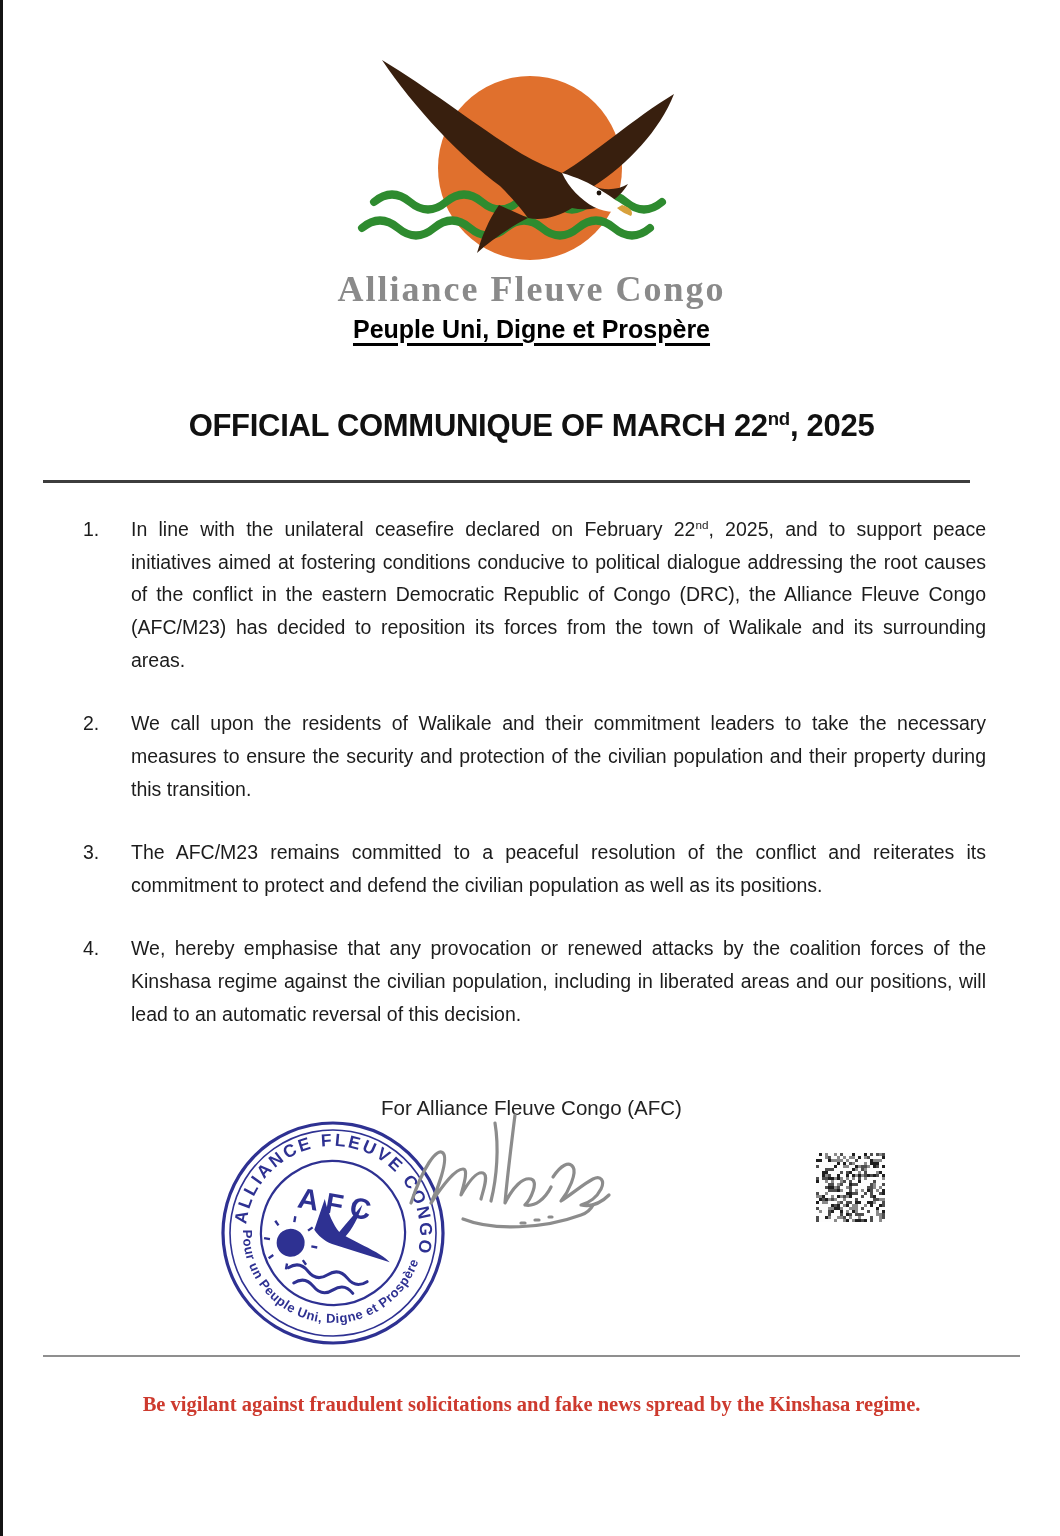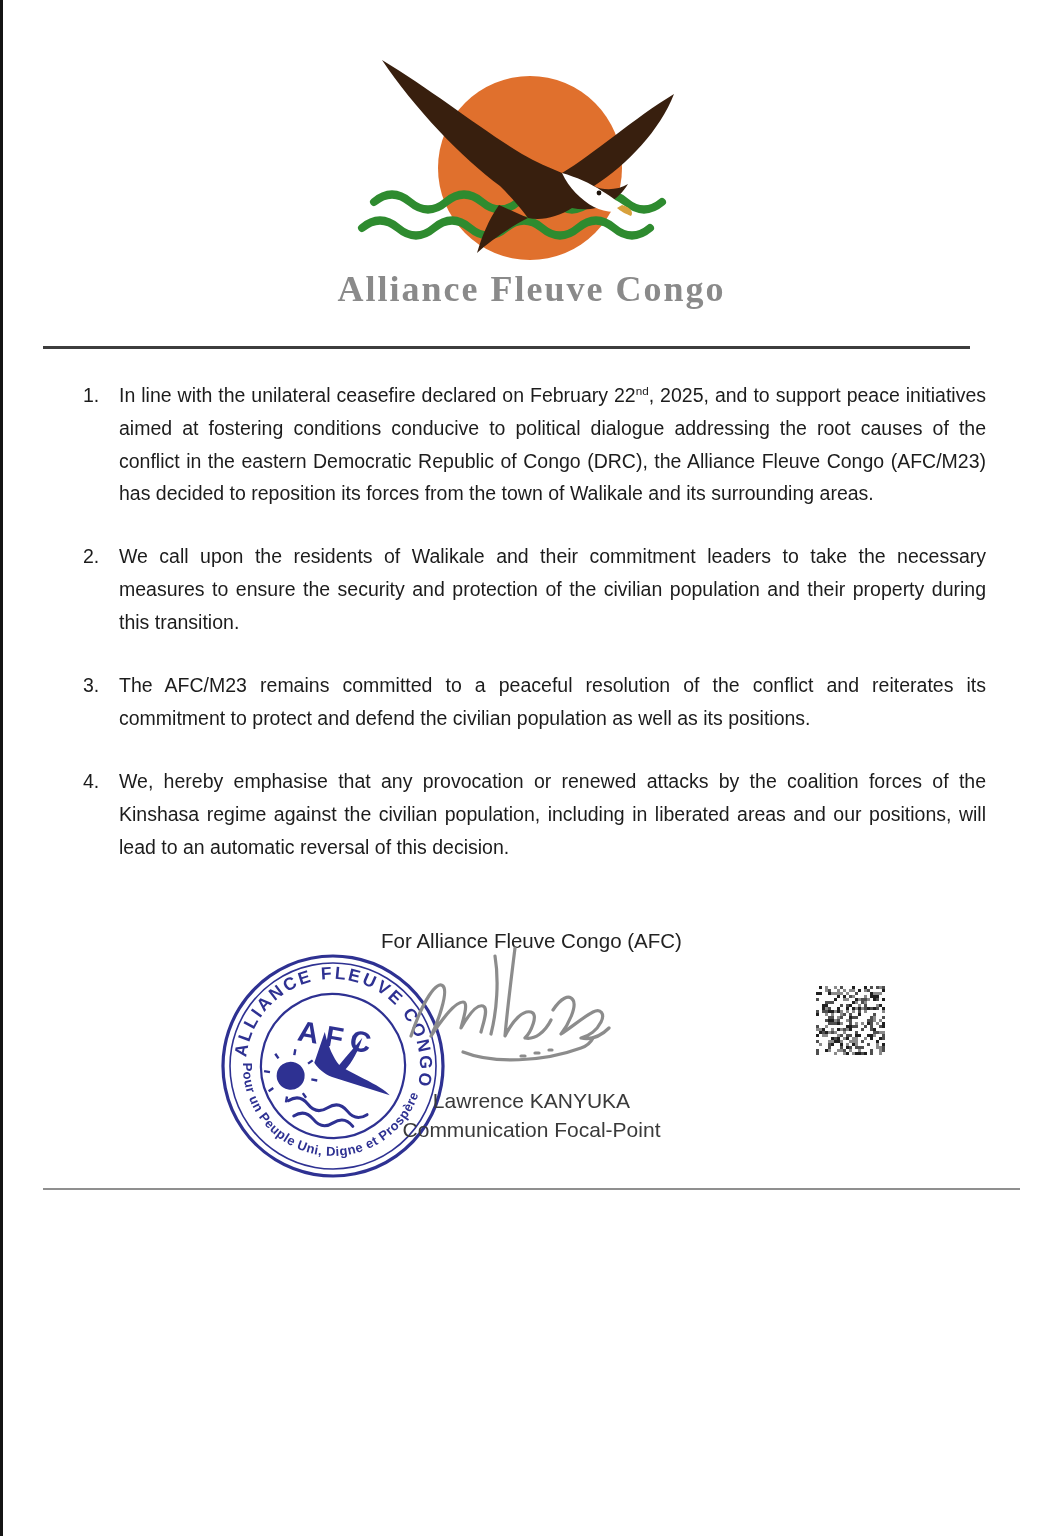--- a/index.html
+++ b/index.html
@@ -24,21 +24,21 @@
     text-align:center;font-size:31px;font-weight:bold;color:#111;
     margin:64px 40px 0 40px;letter-spacing:-0.3px;line-height:1.15;
   }
   .title sup,.sup{font-size:0.6em;vertical-align:super;font-weight:inherit;}
   .rule{height:3px;background:#3d3d3d;margin:36px 90px 0 40px;}
   
   .intro{margin:44px 74px 0 38px;font-size:19.5px;line-height:1.5;}
   .list{margin:30px 74px 0 38px;}
   .item{display:flex;margin-top:30px;}
   .item .num{flex:0 0 36px;margin-left:42px;font-size:19.5px;line-height:1.69;}
-  .item .text{flex:1;text-align:justify;font-size:19.5px;line-height:1.69;}
+  .item .text{flex:1;text-align:justify;font-size:19.5px;line-height:1.69;margin-left:12px;}
   
   .signoff{margin-top:62px;text-align:center;font-size:20.5px;line-height:1.45;color:#222;}
   .sig-zone{position:relative;height:222px;margin-top:2px;}
   .stamp-svg{position:absolute;left:210px;top:-12px;width:240px;height:240px;}
   .signature-svg{position:absolute;left:400px;top:-18px;width:220px;height:140px;}
   .name-block{position:absolute;left:0;right:0;top:128px;text-align:center;
     font-size:21px;line-height:1.4;color:#3a3a3a;}
   .qr{position:absolute;left:813px;top:28px;width:69px;height:69px;background:#fdfdfd;}
   
   .footer-rule{height:2px;background:#8f8f8f;margin:8px 40px 0 40px;}
@@ -64,22 +64,24 @@
       </g>
       <g>
         <path d="M60,4 C110,34 160,74 200,98 C214,106 228,112 240,117 C272,98 312,62 352,38 C338,74 306,108 272,130 C282,135 296,134 306,128 C294,148 272,157 250,152 C236,161 220,165 206,162 C198,151 188,140 178,130 C140,102 92,52 60,4 Z" fill="#381f0e"></path>
         <path d="M206,162 C188,171 168,185 155,197 C160,180 167,163 177,149 Z" fill="#381f0e"></path>
         <path d="M240,117 C254,121 268,127 280,135 C290,141 298,147 303,153 C295,158 282,156 272,151 C259,144 247,132 240,117 Z" fill="#ffffff"></path>
         <path d="M300,149 C308,151 312,156 309,160 C304,158 298,155 295,152 Z" fill="#d8a13c"></path>
         <circle cx="277" cy="137" r="2.4" fill="#1c120a"></circle>
       </g>
     </svg>
     <div class="org-name">Alliance Fleuve Congo</div>
+    <div class="motto">Peuple Uni, Digne et Prospère</div>
   </div>
 
+  <h1 class="title"><span>OFFICIAL COMMUNIQUE OF MARCH 22</span><sup>nd</sup><span>, 2025</span></h1>
   <div class="rule"></div>
 
 
   <div class="list">
     <div class="item">
       <span class="num">1.</span>
       <div class="text"><span>In line with the unilateral ceasefire declared on February 22</span><sup class="sup">nd</sup><span>, 2025, and to support peace initiatives aimed at fostering conditions conducive to political dialogue addressing the root causes of the conflict in the eastern Democratic Republic of Congo (DRC), the Alliance Fleuve Congo (AFC/M23) has decided to reposition its forces from the town of Walikale and its surrounding areas.</span></div>
     </div>
     <div class="item">
       <span class="num">2.</span>
@@ -387,22 +389,19 @@
           <div style="position: absolute; left: 30px; top: 66px; width: 3px; height: 3px; background: rgb(31, 31, 31);"></div>
           <div style="position: absolute; left: 36px; top: 66px; width: 3px; height: 3px; background: rgb(138, 138, 138);"></div>
           <div style="position: absolute; left: 39px; top: 66px; width: 3px; height: 3px; background: rgb(31, 31, 31);"></div>
           <div style="position: absolute; left: 42px; top: 66px; width: 3px; height: 3px; background: rgb(31, 31, 31);"></div>
           <div style="position: absolute; left: 45px; top: 66px; width: 3px; height: 3px; background: rgb(78, 78, 78);"></div>
           <div style="position: absolute; left: 48px; top: 66px; width: 3px; height: 3px; background: rgb(31, 31, 31);"></div>
           <div style="position: absolute; left: 54px; top: 66px; width: 3px; height: 3px; background: rgb(78, 78, 78);"></div>
           <div style="position: absolute; left: 63px; top: 66px; width: 3px; height: 3px; background: rgb(138, 138, 138);"></div>
         </div>
 
-      <div class="name-block">
-        <div>Lawrence KANYUKA</div>
-        <div>Communication Focal-Point</div>
-      </div>
     </div>
   </div>
 
   <div class="footer-rule"></div>
+  <div class="warning">Be vigilant against fraudulent solicitations and fake news spread by the Kinshasa regime.</div>
 
 </div>
 
 </body></html>

